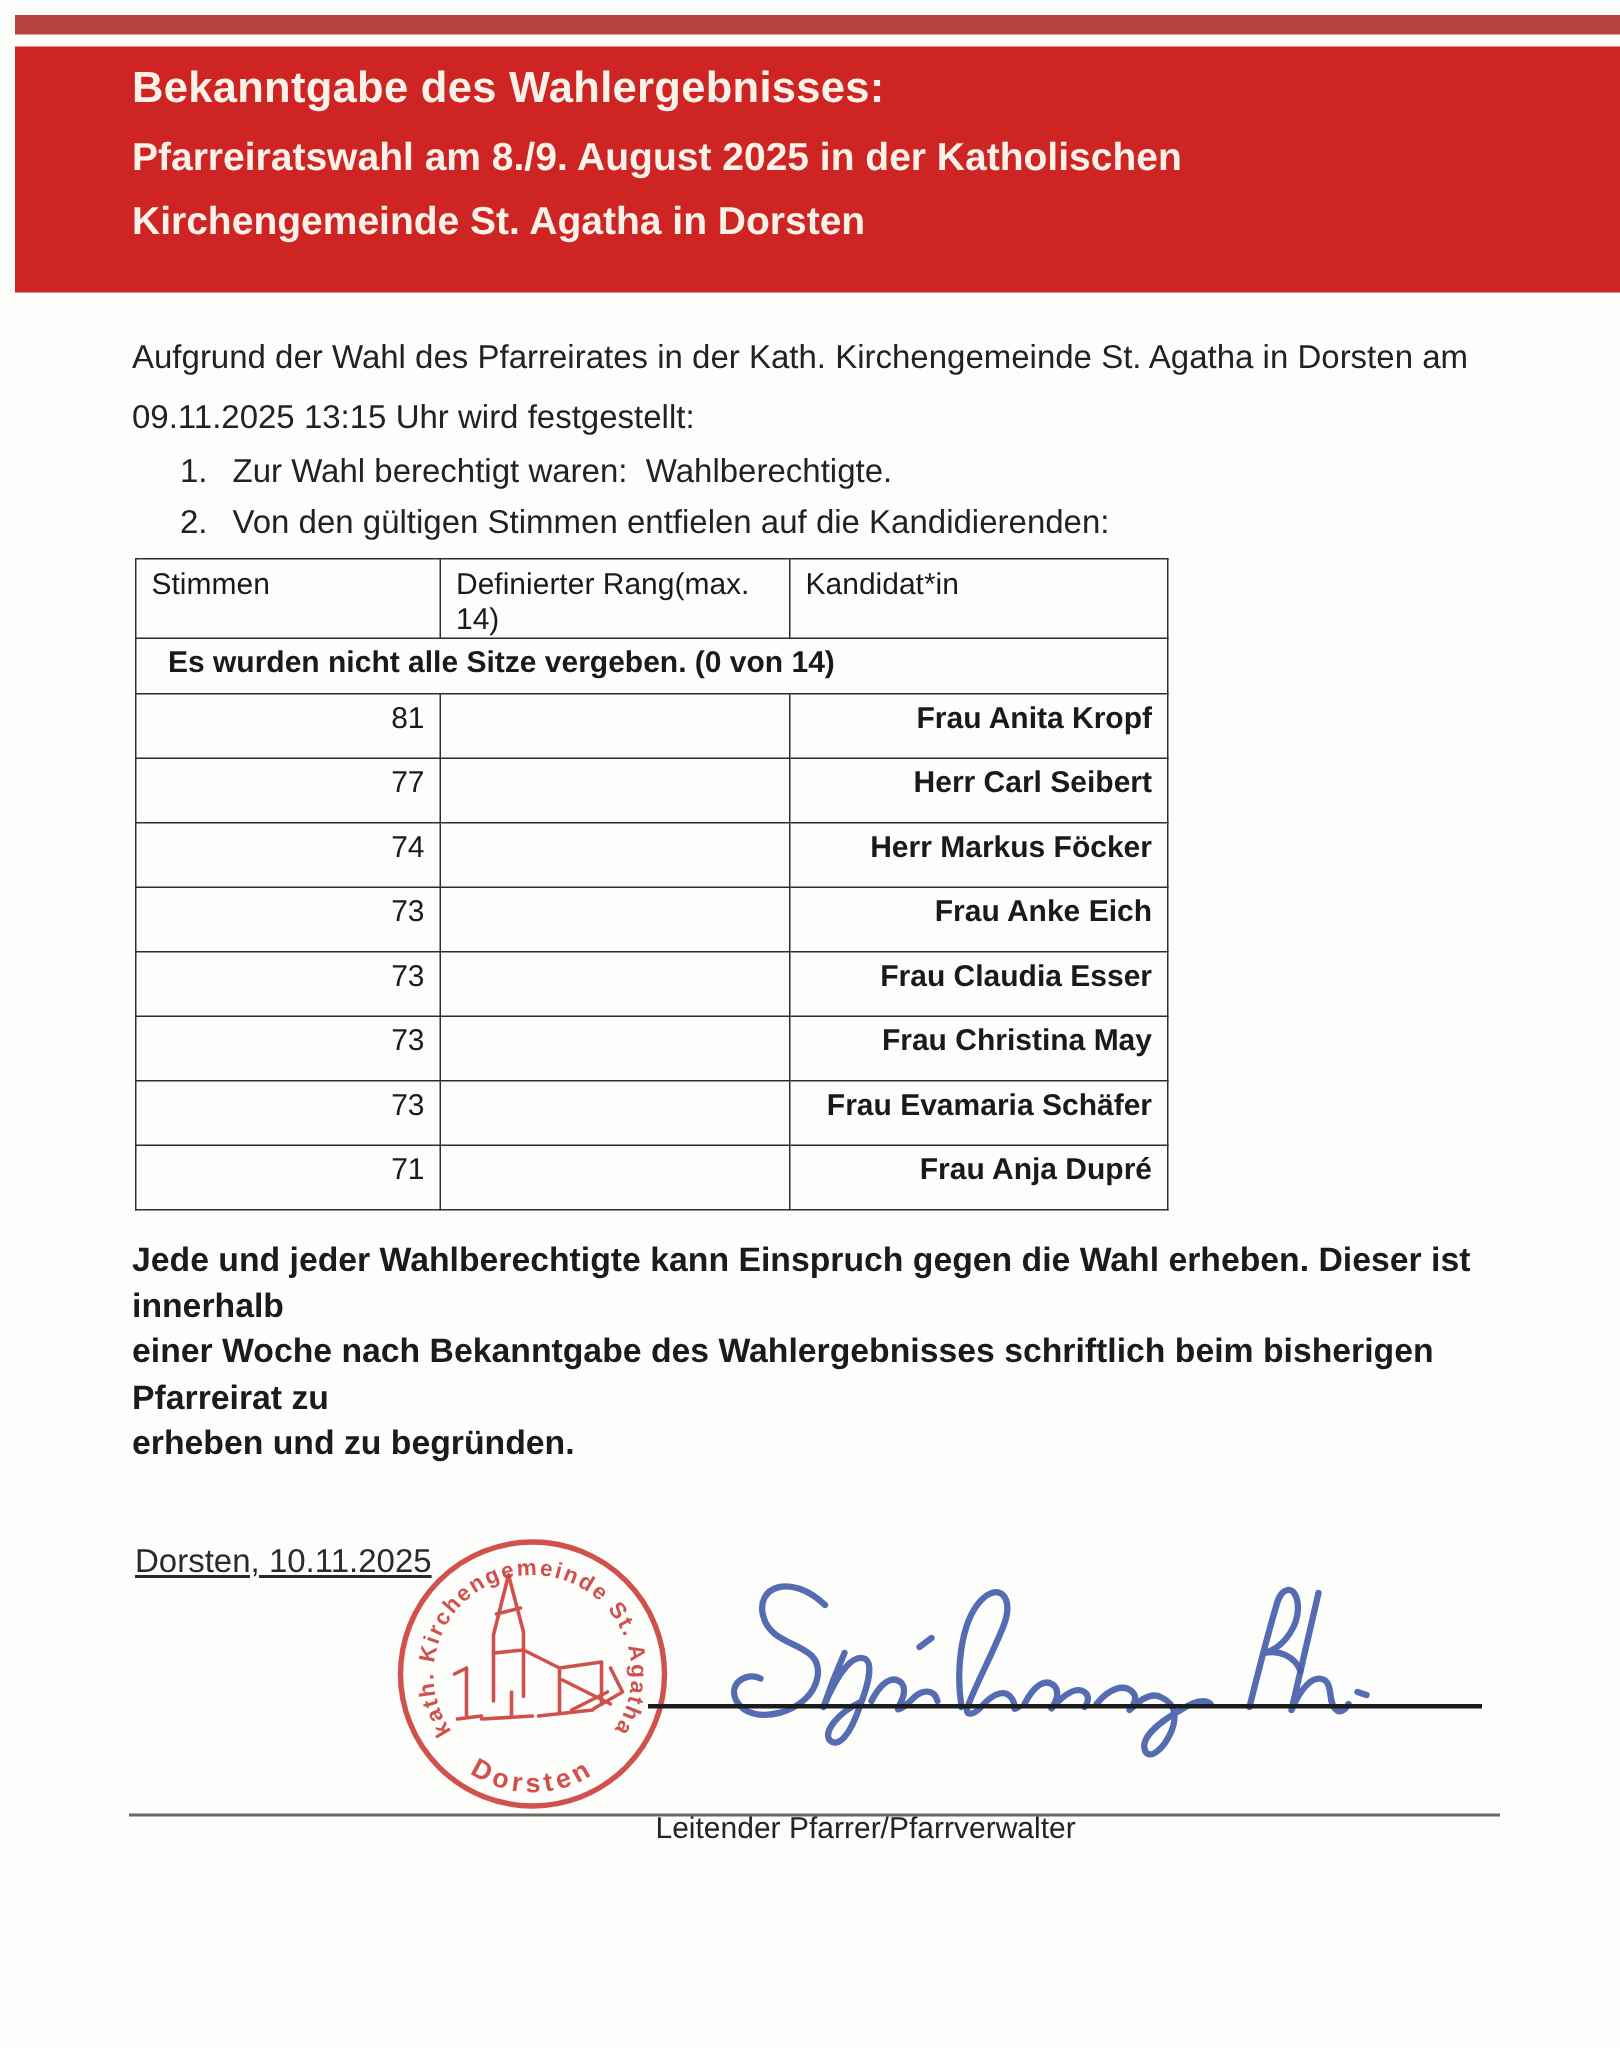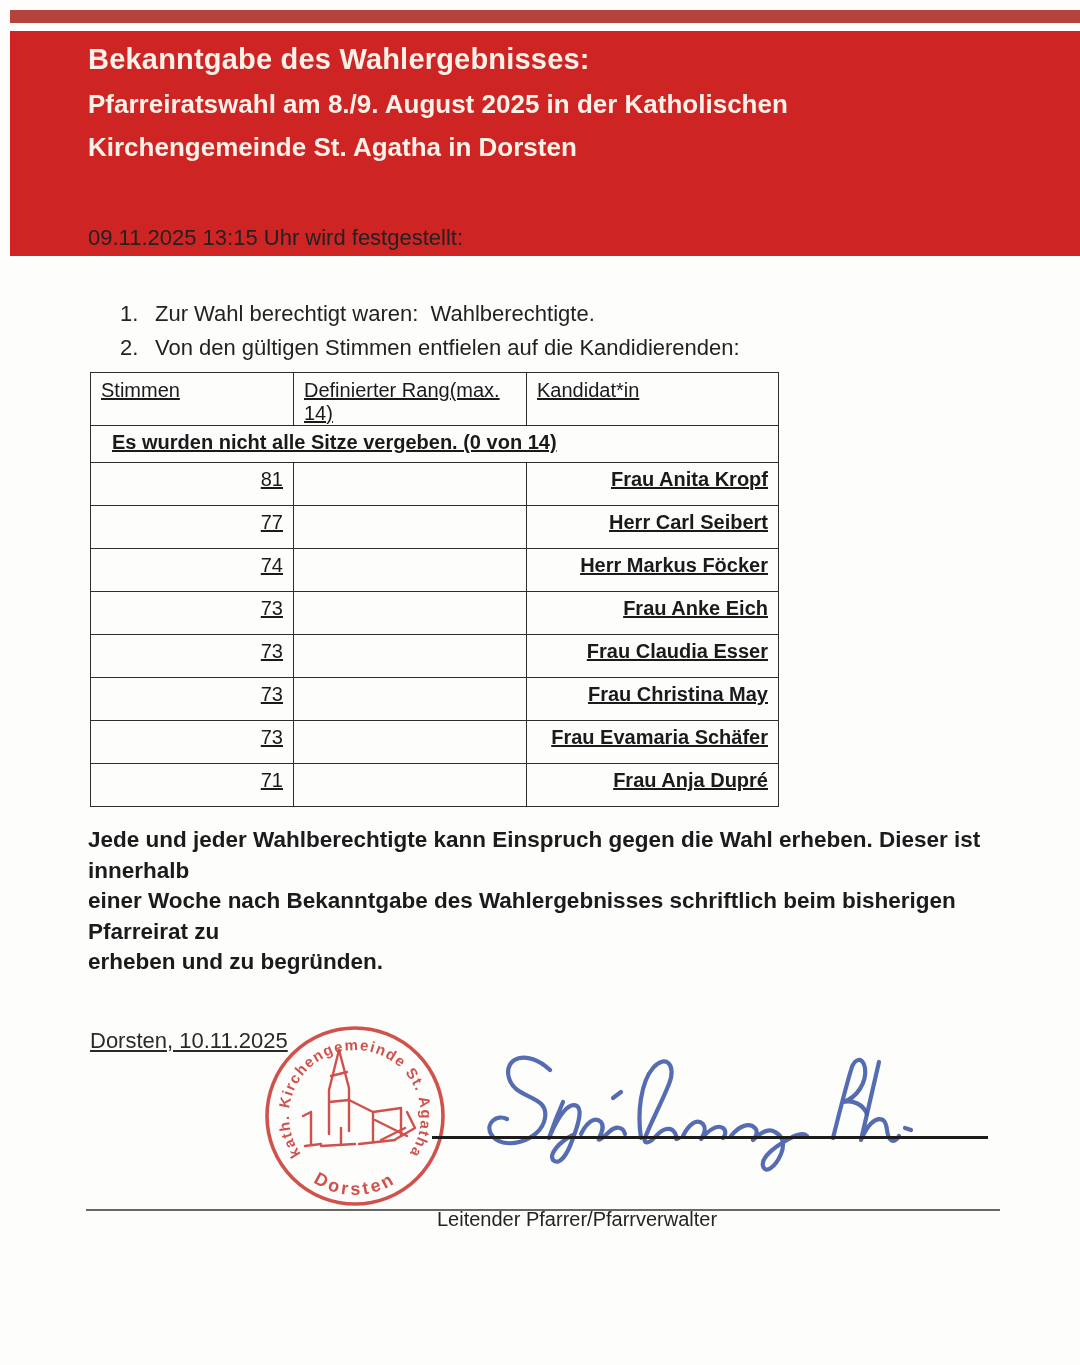--- a/index.html
+++ b/index.html
@@ -19,21 +19,21 @@
     font-family:"Liberation Sans", sans-serif;
     color:var(--ink);
   }
   
   .top-strip{
     position:absolute;left:10px;top:10px;right:0;height:13px;
     background:#b0322d;opacity:.92;
   }
   
   .banner{
-    position:absolute;left:10px;top:31px;right:0;height:225px;
+    position:absolute;left:10px;top:31px;right:0;height:164px;
     background:var(--banner-red);
     padding:11px 20px 0 78px;
     color:var(--banner-text);
     font-weight:bold;
   }
   .banner .t1{font-size:29px;line-height:34px;margin-bottom:13px;letter-spacing:.2px;}
   .banner .t2{font-size:26px;line-height:30px;margin-bottom:13px;}
   .banner .t3{font-size:26px;line-height:30px;}
   
   .intro{
@@ -42,21 +42,21 @@
   }
   
   .olist{position:absolute;left:120px;top:297px;width:860px;font-size:22px;color:#222;}
   .olist .item{display:flex;line-height:34px;}
   .olist .num{width:35px;}
   .olist .txt{white-space:pre-wrap;}
   
   .results{
     position:absolute;left:90px;top:372px;
     border-collapse:collapse;table-layout:fixed;width:688px;
-    font-size:20px;color:#1a1a1a;text-decoration:underline;
+    font-size:20px;color:#1a1a1a;
   }
   .results td{
     border:1.6px solid #2e2e2e;
     vertical-align:top;
     padding:6px 10px 0 10px;
     overflow:hidden;
   }
   .results tr.hdr td{height:53px;}
   .results tr.note-row td{height:37px;font-weight:bold;padding-top:5px;padding-left:21px;}
   .results tr.data td{height:43px;padding-top:5px;text-align:right;}
@@ -84,20 +84,21 @@
 
   <div class="top-strip"></div>
 
   <div class="banner">
     <div class="t1">Bekanntgabe des Wahlergebnisses:</div>
     <div class="t2">Pfarreiratswahl am 8./9. August 2025 in der Katholischen</div>
     <div class="t3">Kirchengemeinde St. Agatha in Dorsten</div>
   </div>
 
   <div class="intro">
+    <div>Aufgrund der Wahl des Pfarreirates in der Kath. Kirchengemeinde St. Agatha in Dorsten am</div>
     <div>09.11.2025 13:15 Uhr wird festgestellt:</div>
   </div>
 
   <div class="olist">
     <div class="item">
       <span class="num">1.</span>
       <span class="txt">Zur Wahl berechtigt waren:  Wahlberechtigte.</span>
     </div>
     <div class="item">
       <span class="num">2.</span>

